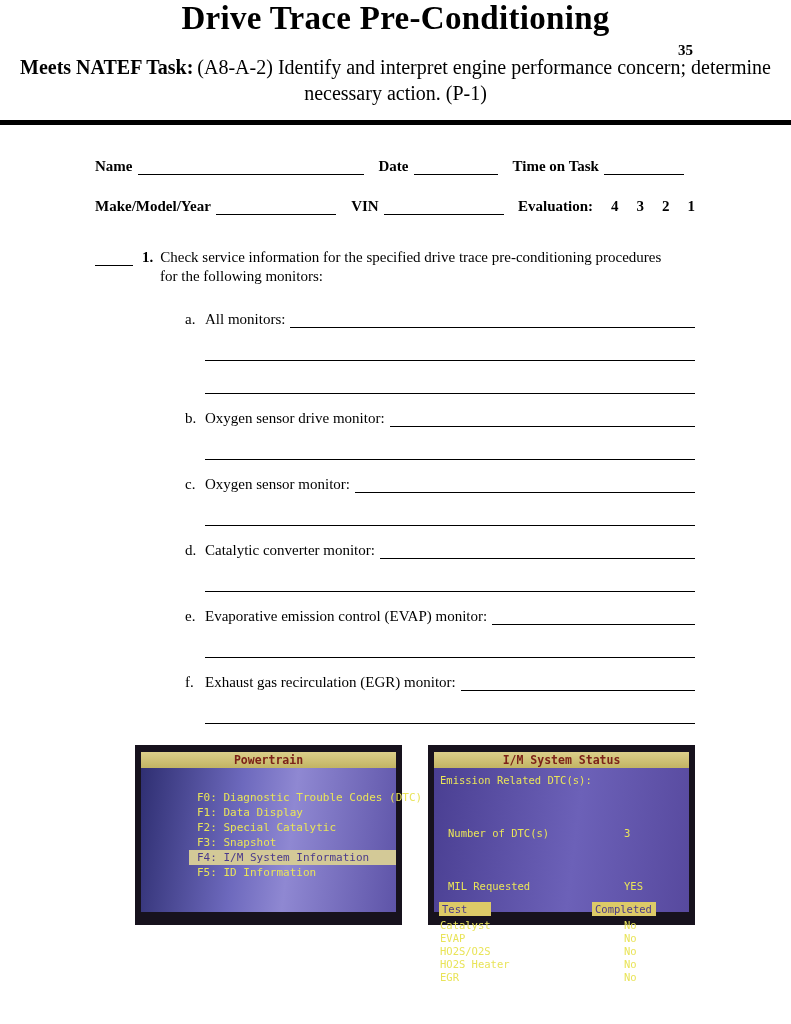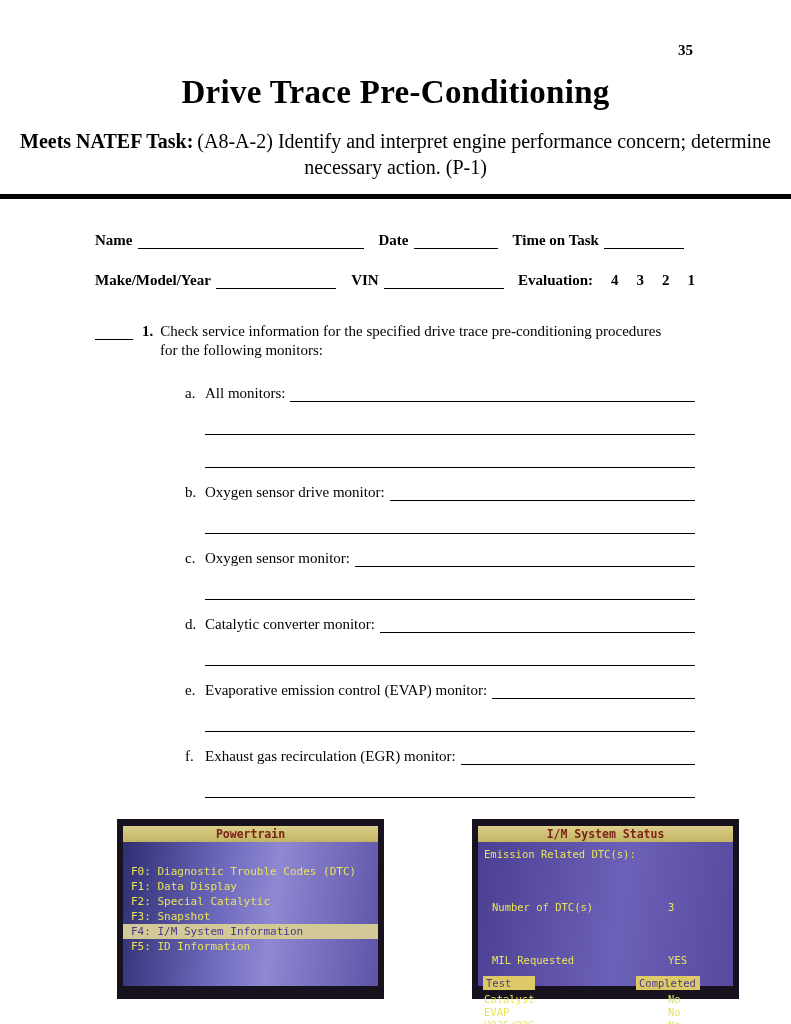--- a/index.html
+++ b/index.html
@@ -2,21 +2,21 @@
 <html><head>
 <meta charset="utf-8">
 <style>
   * { box-sizing: border-box; margin: 0; padding: 0; }
   html, body { background: #888; }
   body { width: 791px; margin: 0 auto; font-family: "Liberation Serif", serif; color: #000; }
   .page { position: relative; width: 791px; height: 1024px; background: #ffffff; overflow: hidden; }
 
   .page-number { position: absolute; top: 42px; right: 98px; font-size: 15px; font-weight: bold; }
 
-  .header { padding-top: 74px; text-align: center; }
+  .header { text-align: center; }
   .title { font-size: 33px; font-weight: bold; letter-spacing: 0.3px; }
   .natef { font-size: 20px; margin-top: 17px; line-height: 1.32; }
   .natef-bold { font-weight: bold; margin-right: 4px; }
 
   .rule { height: 5px; background: #000; margin-top: 13px; }
 
   .content { margin: 0 96px 0 95px; }
 
   .form-row { display: flex; align-items: flex-end; font-size: 15px; font-weight: bold; white-space: nowrap; }
   .row1 { margin-top: 33px; }
@@ -40,29 +40,29 @@
 
   .task-items { margin-left: 90px; margin-top: 10px; }
   .item-row { display: flex; align-items: flex-end; height: 33px; }
   .item-letter { width: 20px; flex: none; }
   .item-label { margin-right: 5px; white-space: nowrap; }
   .item-line { flex: 1; border-bottom: 1px solid #000; height: 14px; }
   .item-extra { margin-left: 20px; }
   .extra-line { height: 33px; border-bottom: 1px solid #000; }
 
   
-  .screens { display: flex; margin: 21px 0 0 22px; gap: 88px; }
+  .screens { display: flex; margin: 21px 0 0 22px; gap: 26px; justify-content: flex-end; }
   .crt { background: #17121d; padding: 7px 6px 13px 6px; flex: none; }
   .crt-frame { width: 255px; }
   .crt-titlebar { height: 16px; line-height: 16px; text-align: center;
     font-family: "DejaVu Sans Mono", monospace; font-size: 11.5px; font-weight: bold;
     background: linear-gradient(#dccf8a, #c2b463); color: #7c2218; }
   .crt-body { height: 144px; font-family: "DejaVu Sans Mono", monospace; color: #e9e459; }
   .crt-body.left { background: linear-gradient(97deg, #2f2f72 0%, #6d69bd 38%, #8f88d2 58%, #5e54a8 100%);
-    padding-top: 22px; font-size: 11px; }
+    padding-top: 22px; font-size: 11px; padding-left: 48px; }
   .menu-line { padding-left: 8px; line-height: 15px; white-space: pre; }
   .hl-line { background: #d3c997; color: #4a3a8c; }
 
   .crt-body.right { background: linear-gradient(97deg, #4a3f92 0%, #6c61b8 55%, #57499e 100%);
     font-size: 10.5px; padding-top: 6px; }
   .im-header { padding-left: 6px; line-height: 13px; white-space: pre; }
   .im-row { position: relative; line-height: 13px; white-space: pre; }
   .im-row.indent { padding-left: 14px; margin-top: 40px; }
   .im-row.flush { padding-left: 6px; }
   .im-value { position: absolute; left: 190px; top: 0; }

